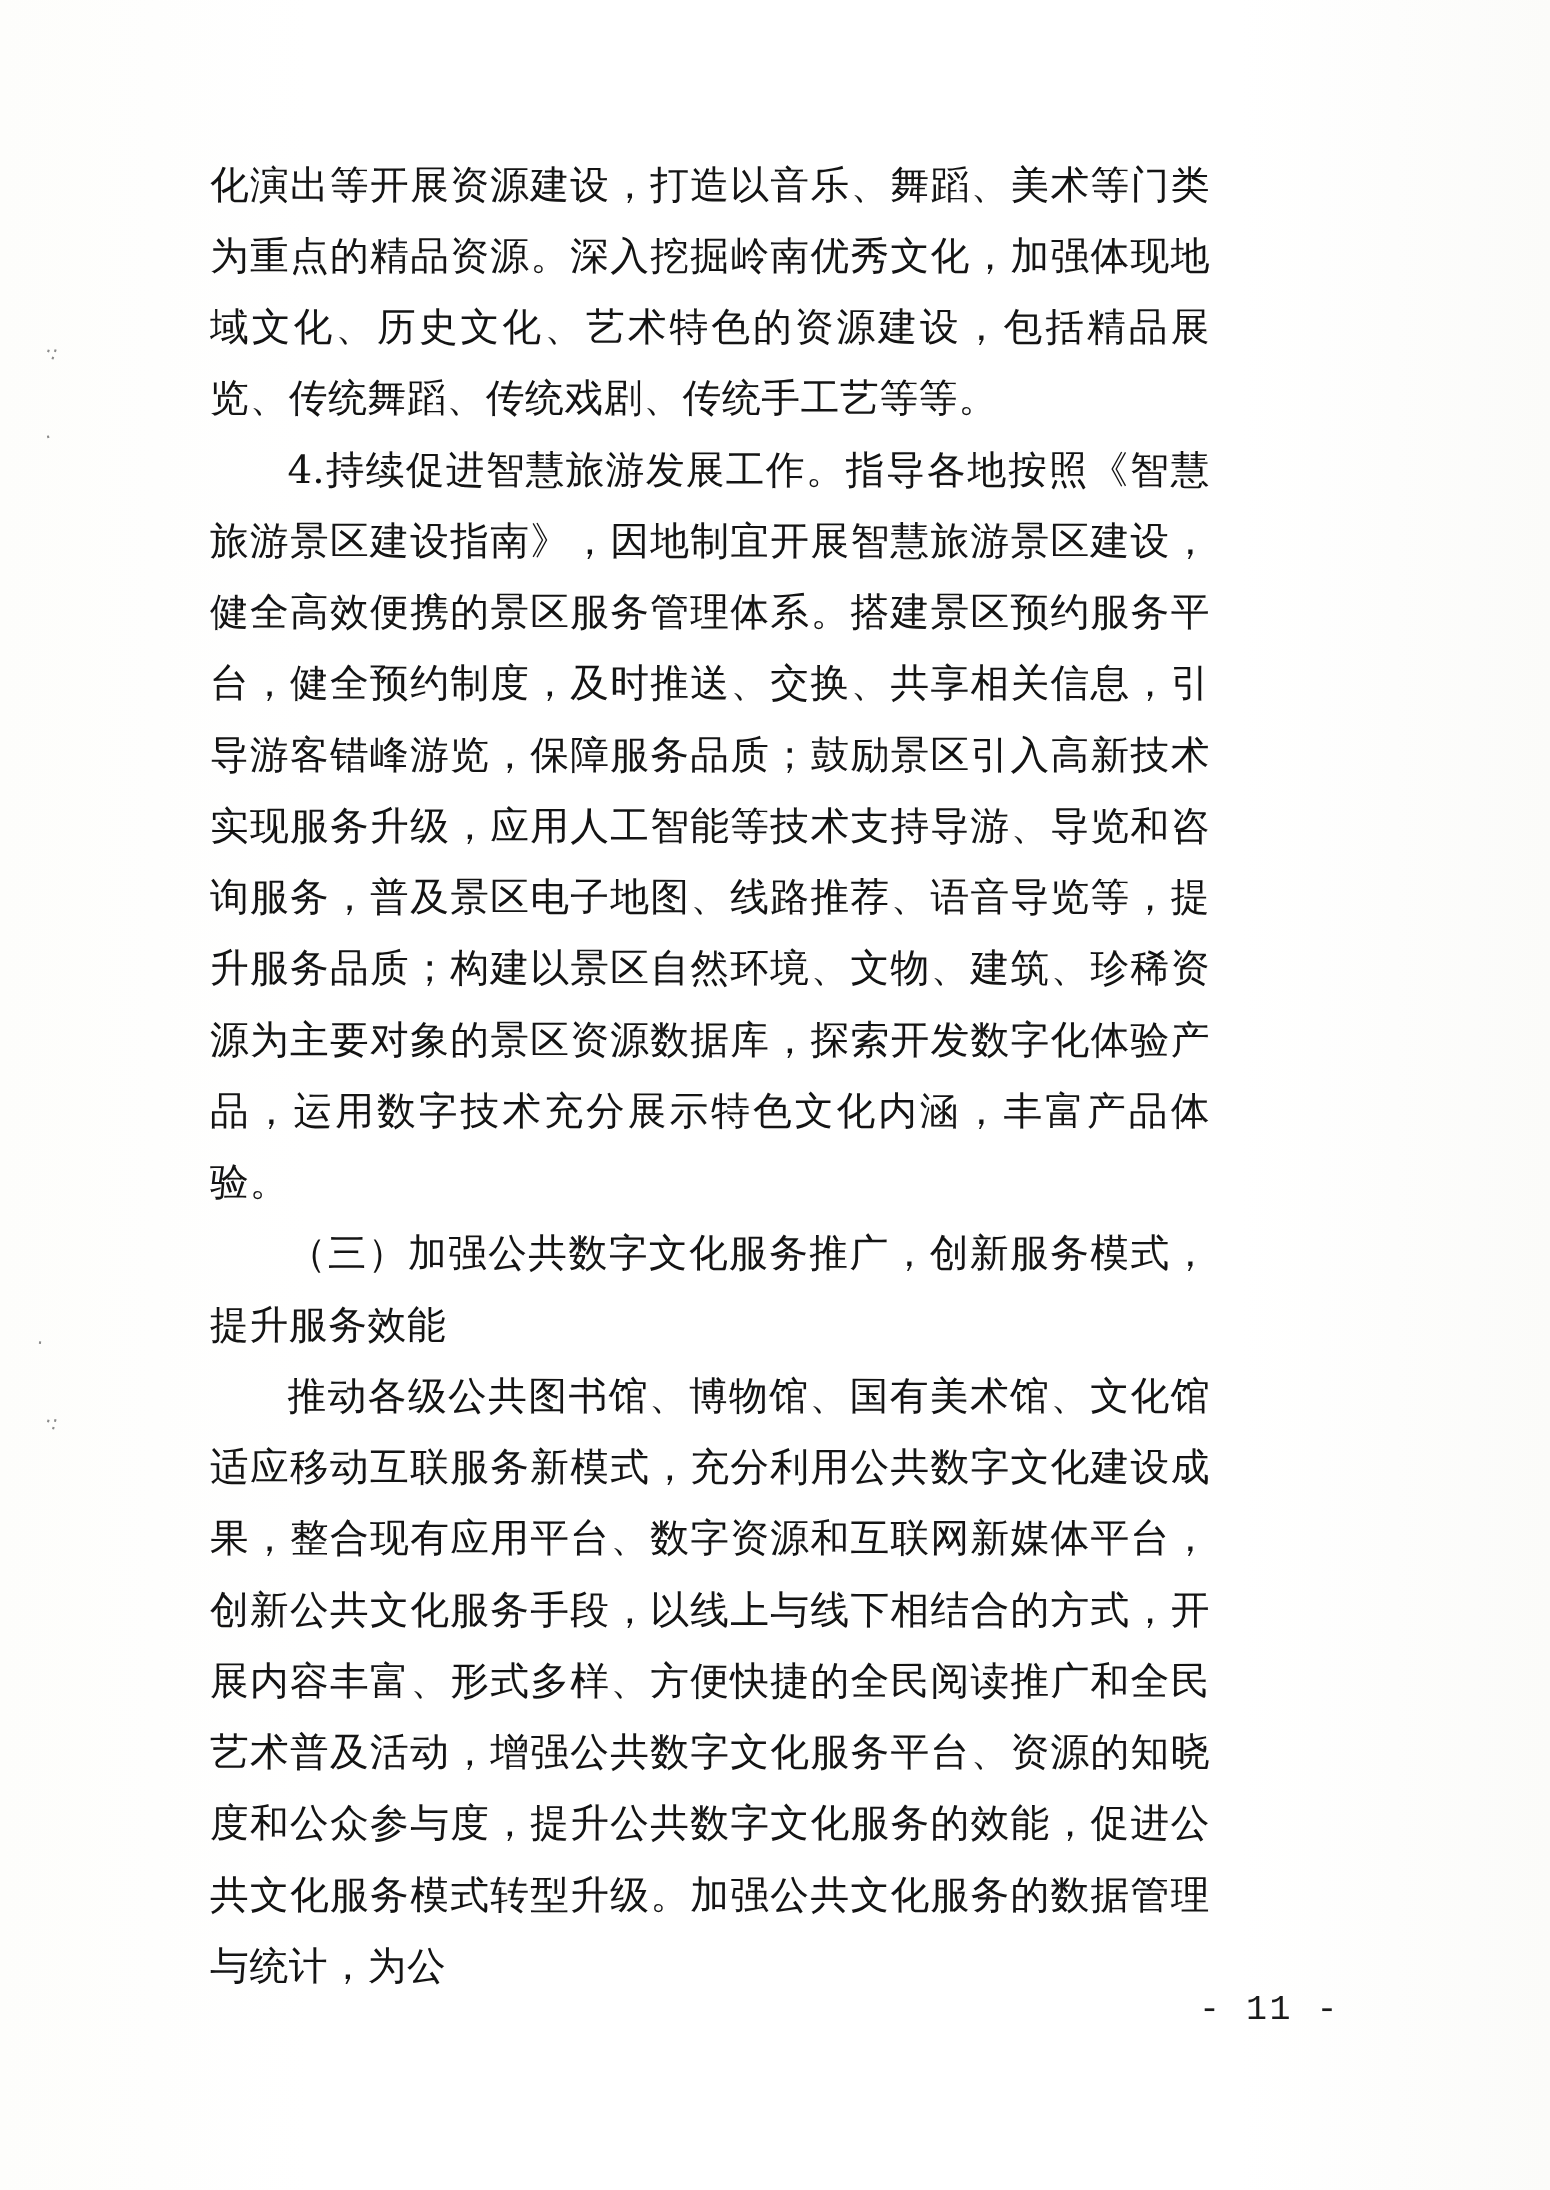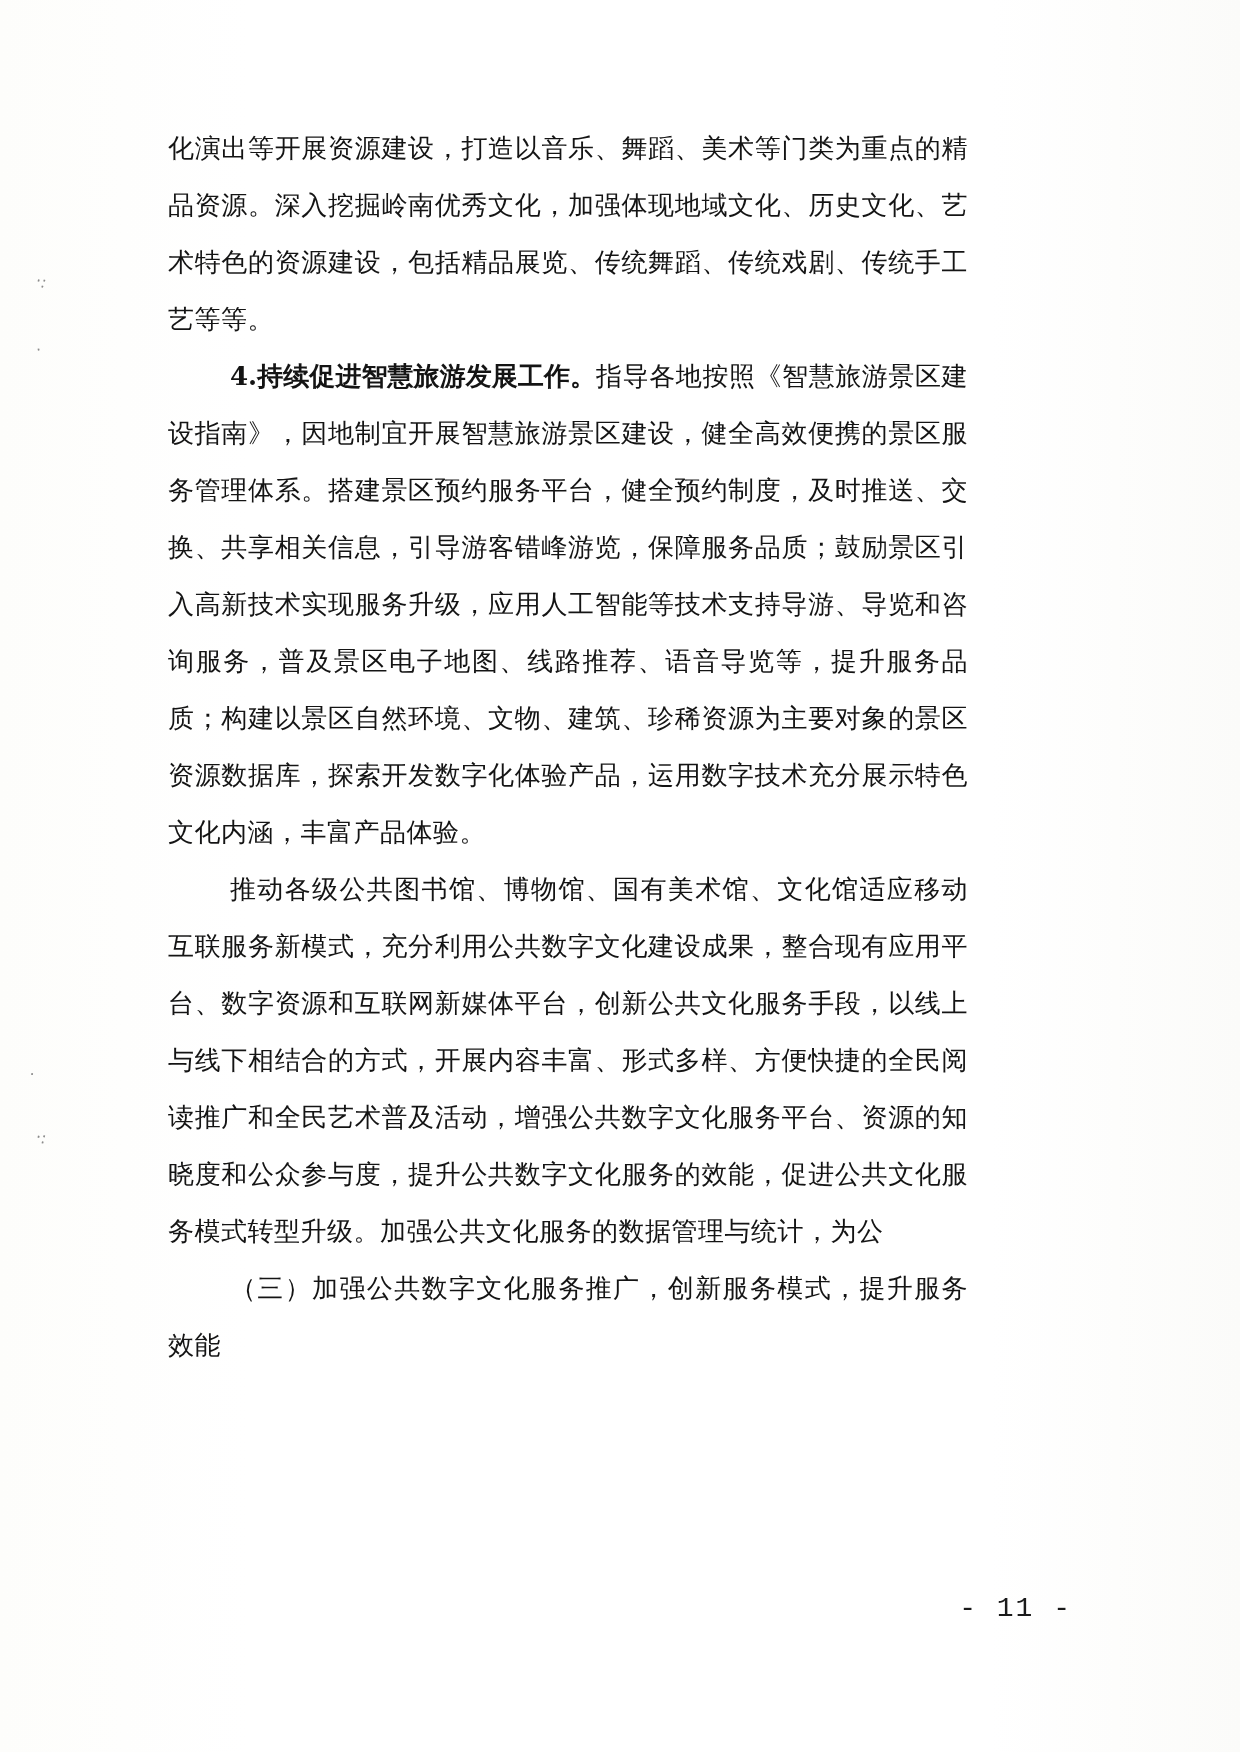--- a/index.html
+++ b/index.html
@@ -24,33 +24,33 @@
     pointer-events: none;
   }
   .body-block {
     position: absolute;
     left: 168px;
     top: 120px;
     width: 800px;
   }
   p.para {
     margin: 0;
-    font-size: 26px;
+    font-size: 31px;
     line-height: 57px;
     letter-spacing: 0.5px;
     text-align: justify;
     text-justify: inter-ideograph;
     color: #141414;
     font-family: "DejaVu Serif", serif;
   }
   p.indent2 {
     text-indent: 62px;
   }
   .bold-head {
-    font-weight: bold;
+    font-weight: normal;
     letter-spacing: 0px;
   }
   .page-number {
     position: absolute;
     right: 168px;
     bottom: 128px;
     font-size: 28px;
     font-family: Liberation Mono, monospace;
     color: #1a1a1a;
     letter-spacing: 2px;
@@ -78,20 +78,20 @@
   <span class="mark m2">·</span>
   <span class="mark m3">.</span>
   <span class="mark m4">·:</span>
 
   <div class="body-block">
 
     <p class="para">化演出等开展资源建设，打造以音乐、舞蹈、美术等门类为重点的精品资源。深入挖掘岭南优秀文化，加强体现地域文化、历史文化、艺术特色的资源建设，包括精品展览、传统舞蹈、传统戏剧、传统手工艺等等。</p>
 
     <p class="para indent2"><span class="bold-head">4.持续促进智慧旅游发展工作。</span><span>指导各地按照《智慧旅游景区建设指南》，因地制宜开展智慧旅游景区建设，健全高效便携的景区服务管理体系。搭建景区预约服务平台，健全预约制度，及时推送、交换、共享相关信息，引导游客错峰游览，保障服务品质；鼓励景区引入高新技术实现服务升级，应用人工智能等技术支持导游、导览和咨询服务，普及景区电子地图、线路推荐、语音导览等，提升服务品质；构建以景区自然环境、文物、建筑、珍稀资源为主要对象的景区资源数据库，探索开发数字化体验产品，运用数字技术充分展示特色文化内涵，丰富产品体验。</span></p>
 
+    <p class="para indent2">（三）加强公共数字文化服务推广，创新服务模式，提升服务效能</p>
+
     <p class="para indent2">推动各级公共图书馆、博物馆、国有美术馆、文化馆适应移动互联服务新模式，充分利用公共数字文化建设成果，整合现有应用平台、数字资源和互联网新媒体平台，创新公共文化服务手段，以线上与线下相结合的方式，开展内容丰富、形式多样、方便快捷的全民阅读推广和全民艺术普及活动，增强公共数字文化服务平台、资源的知晓度和公众参与度，提升公共数字文化服务的效能，促进公共文化服务模式转型升级。加强公共文化服务的数据管理与统计，为公</p>
-
-    <p class="para indent2">（三）加强公共数字文化服务推广，创新服务模式，提升服务效能</p>
 
   </div>
 
   <div class="page-number">- 11 -</div>
 </div>
 
 </body></html>

